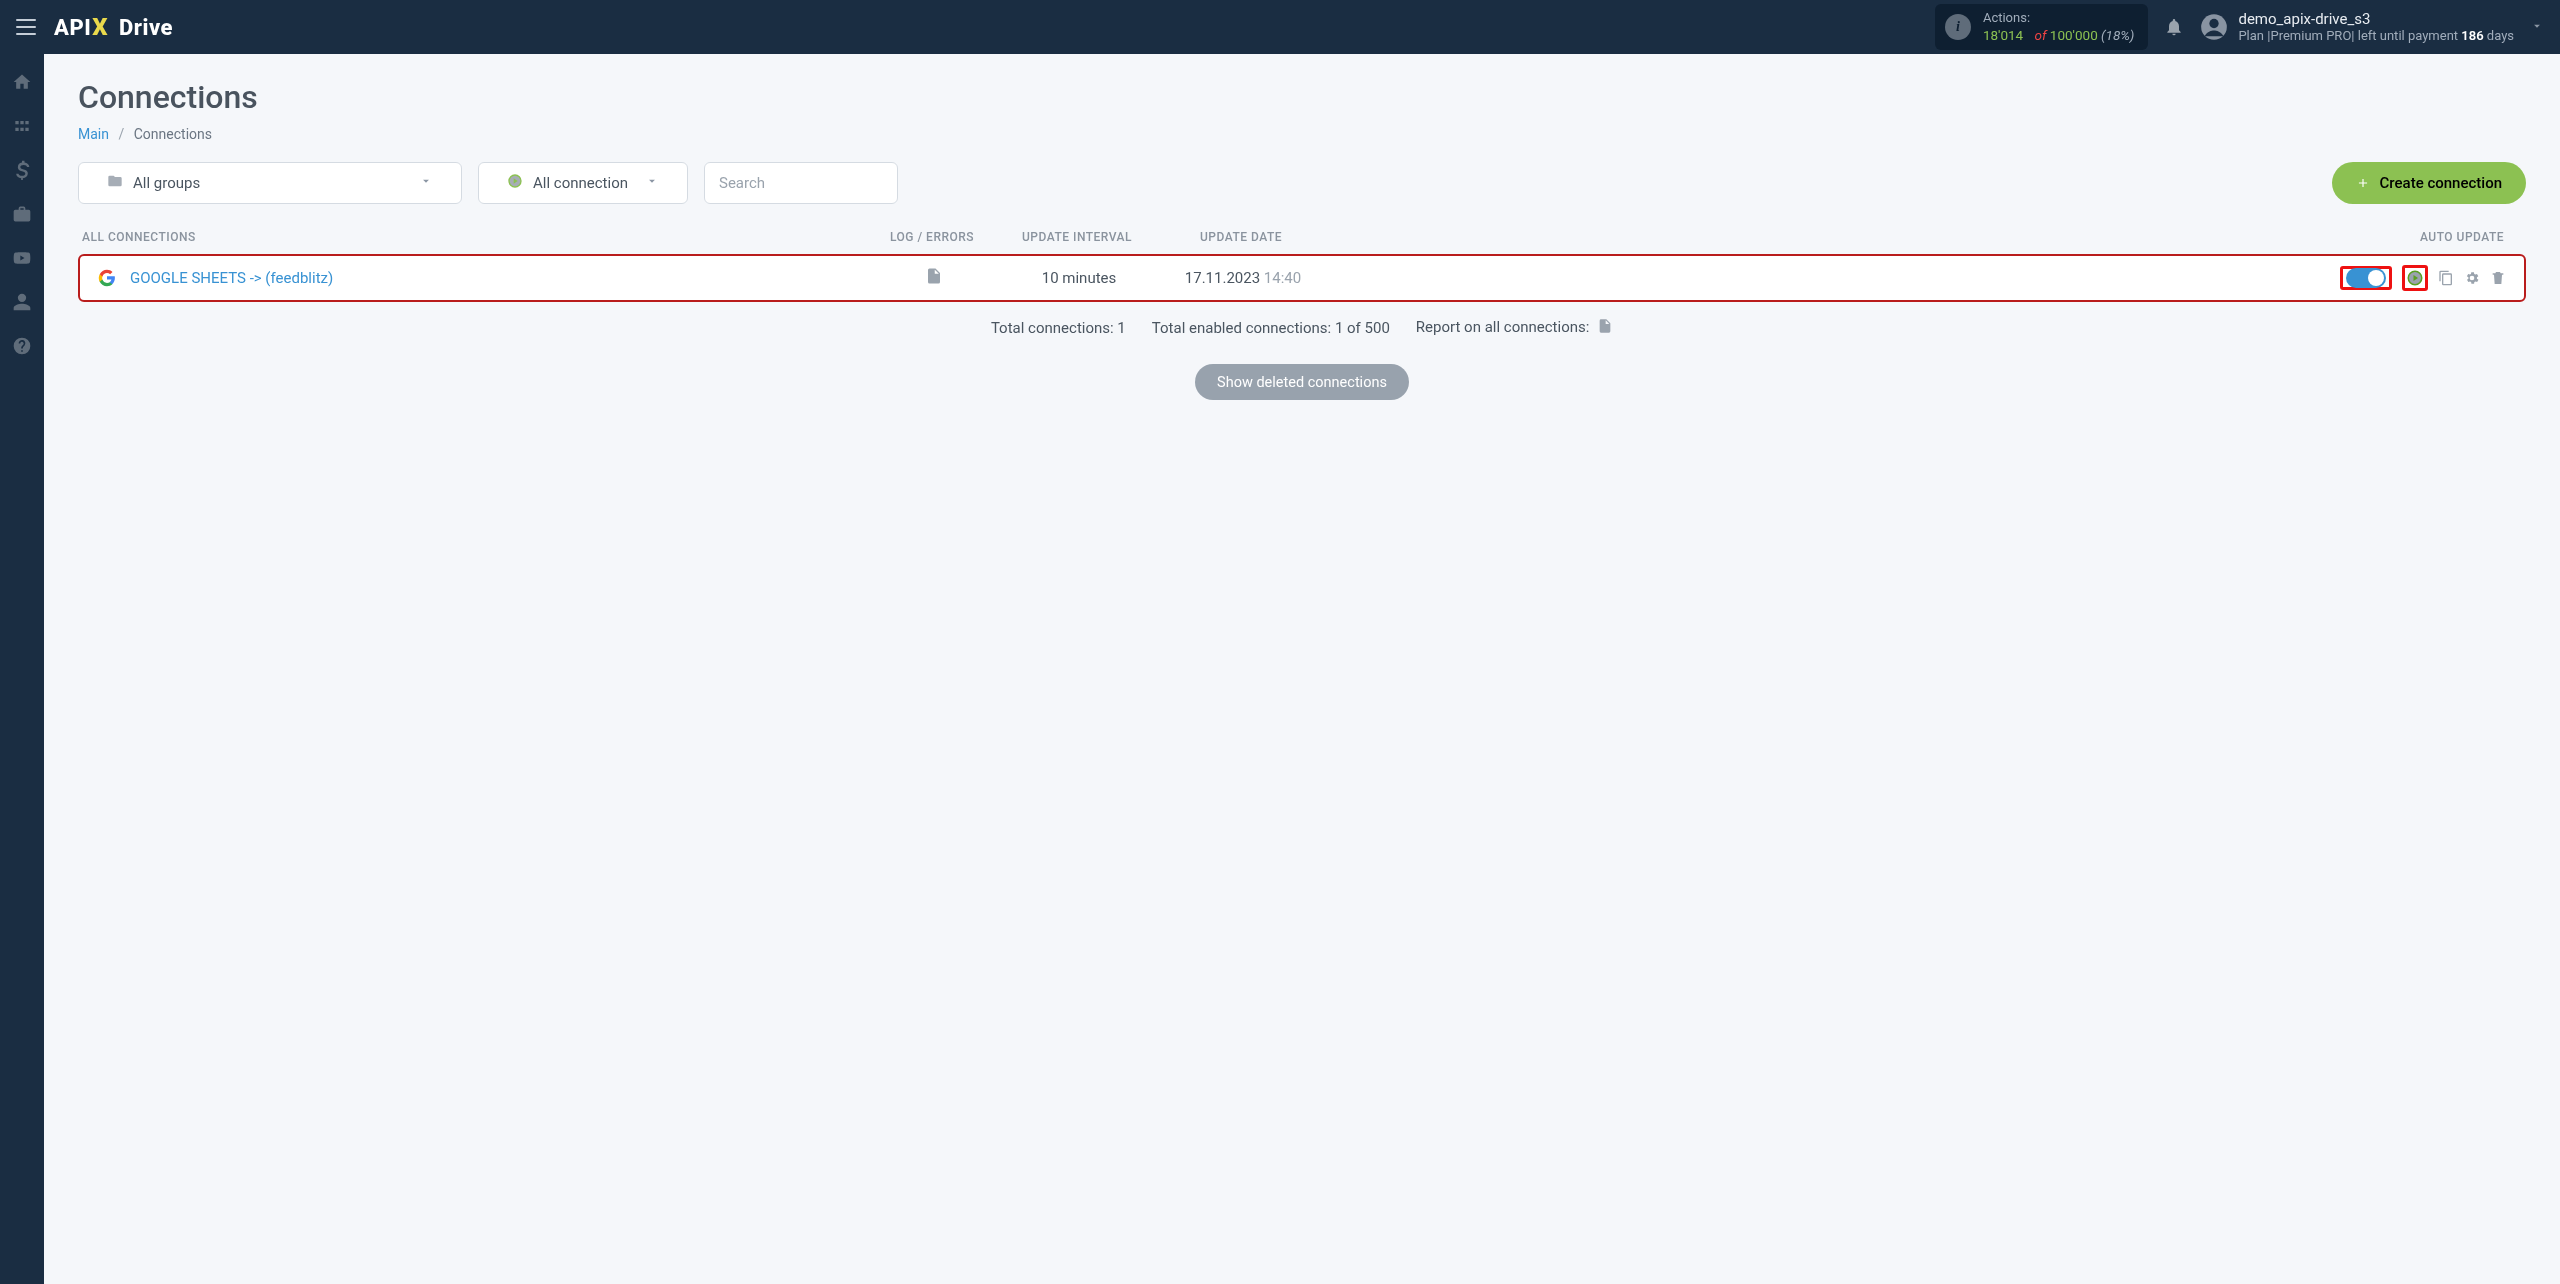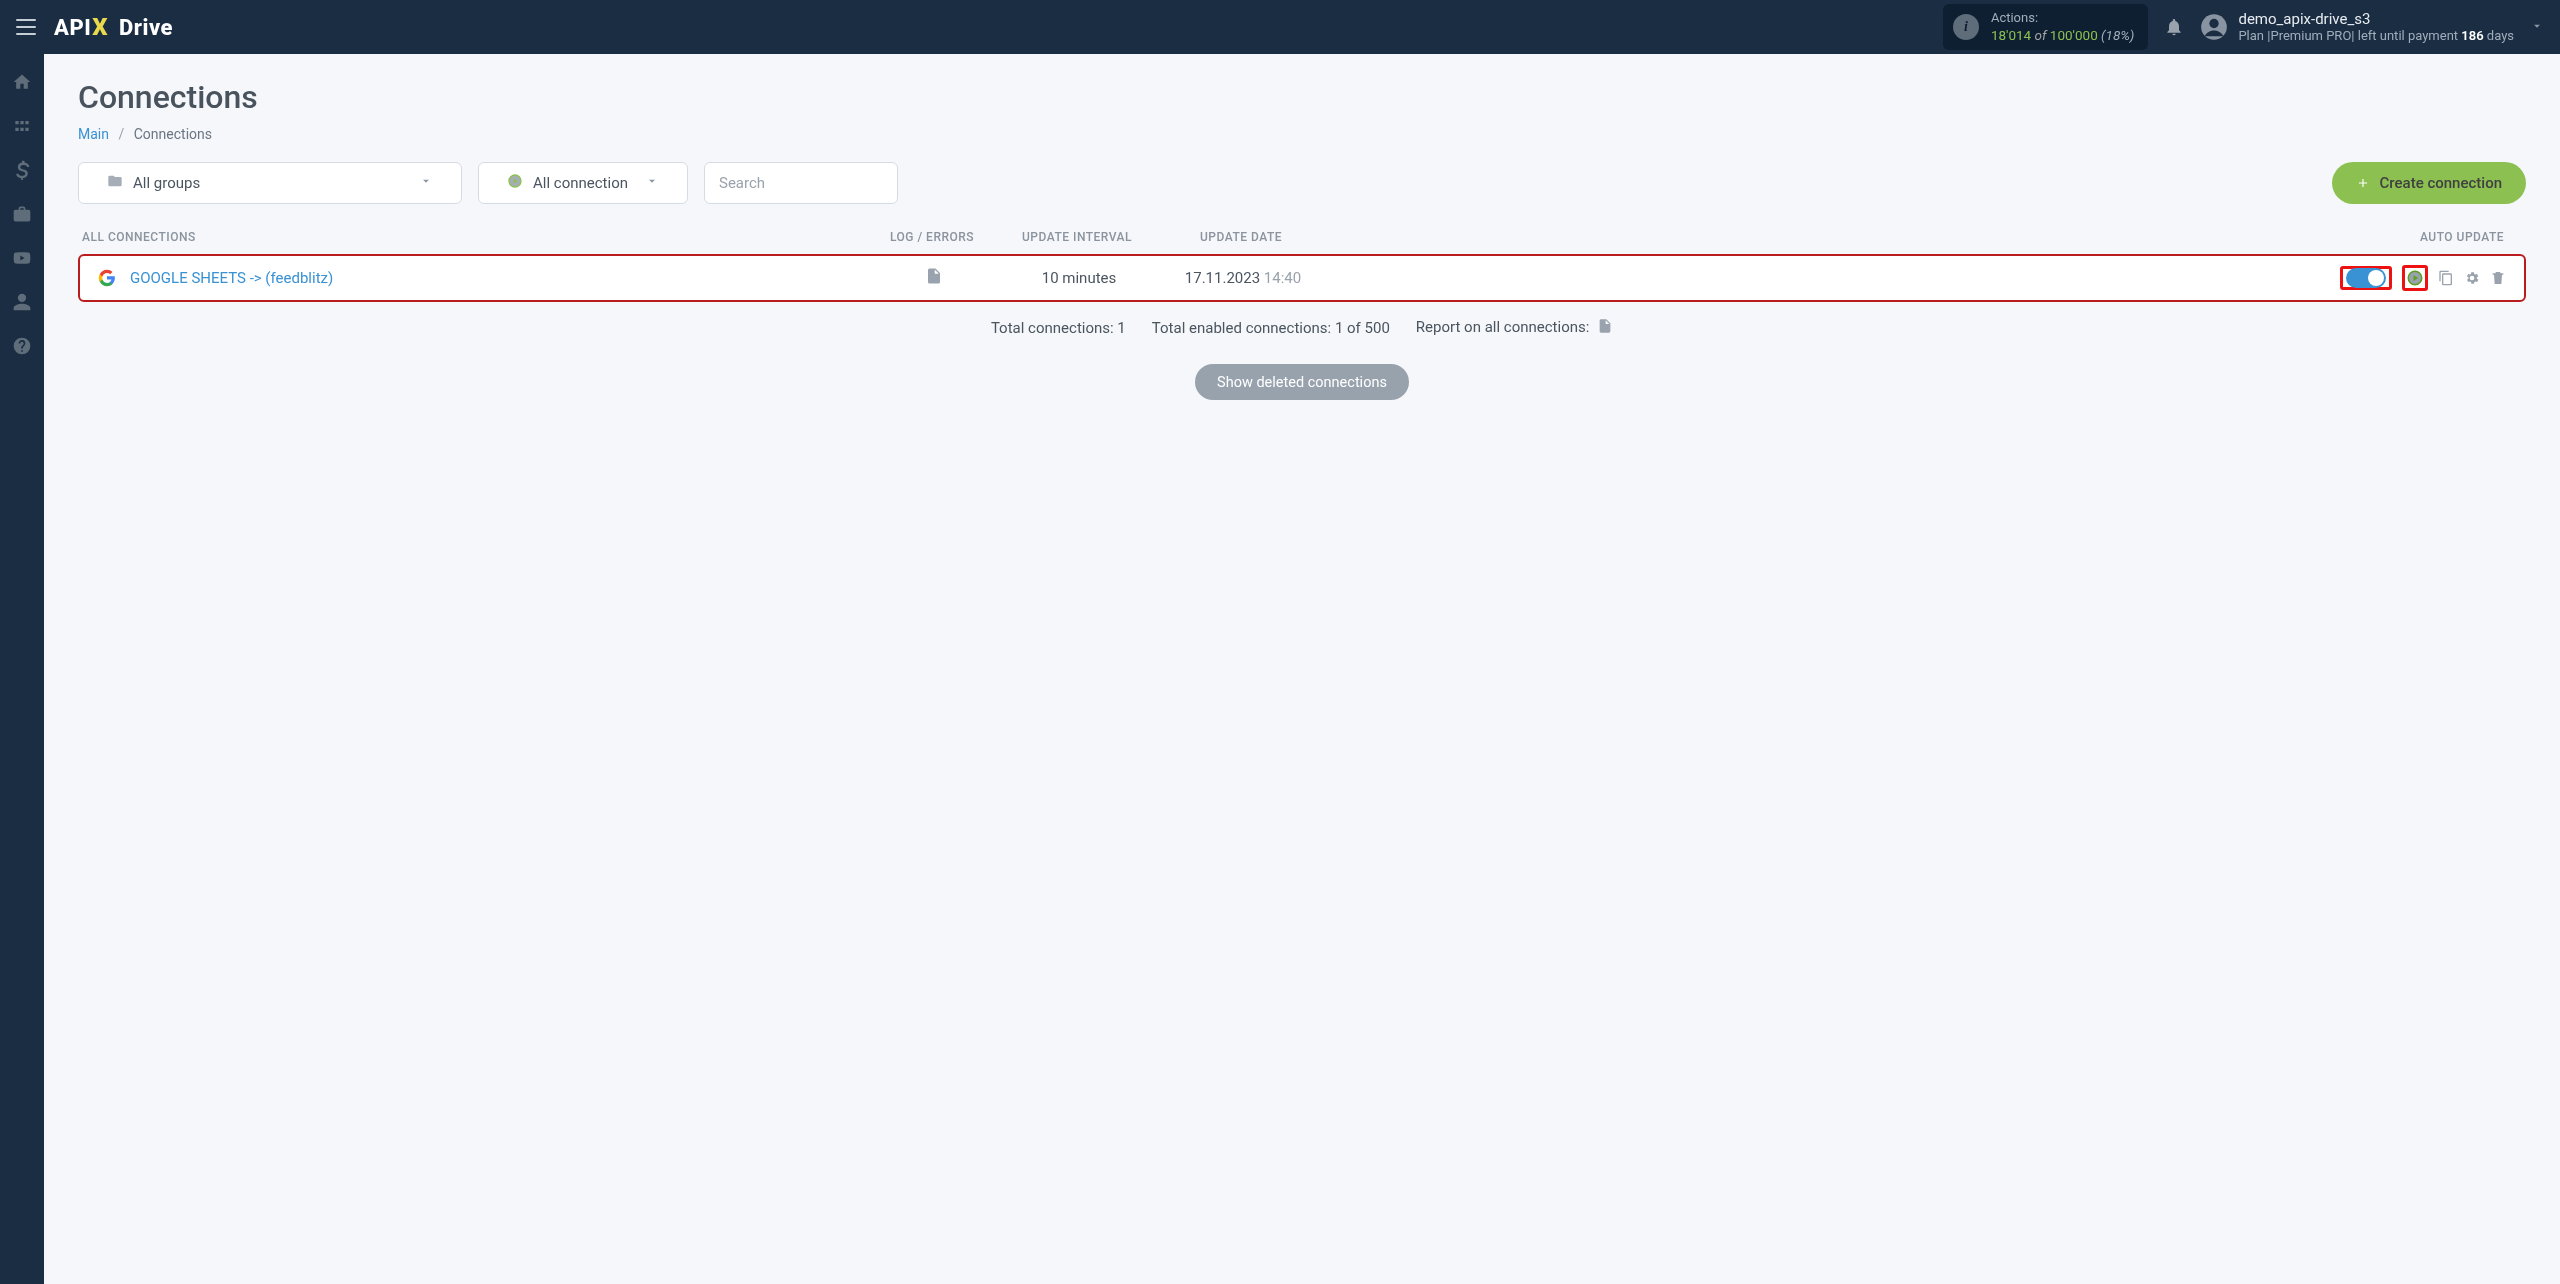--- a/index.html
+++ b/index.html
@@ -13,21 +13,21 @@
 .logo .api { color:#fff; }
 .logo-x { color:#ead94c; font-weight:900; font-size:24px; position:relative; margin:0 1px; }
 .logo .drive { color:#ffffff;margin-left:10px; }
 .header-right { margin-left:auto; display:flex; align-items:center; gap:16px; }
 .actions-box { background:#0e1f31; border-radius:6px; padding:6px 14px 6px 10px; display:flex; align-items:center; gap:12px; font-size:14px; }
 .actions-box .info-ic { width:26px; height:26px; border-radius:50%; background:#5f6c7a; display:flex; align-items:center; justify-content:center; color:#0e1f31; font-weight:900; font-style:italic; font-family:serif; }
 .actions-lines { line-height:1.25; }
 .actions-lines .lbl { color:#a1adbb; font-size:13px; }
 .actions-lines .val { font-size:13.5px; }
 .actions-lines .green { color:#8cc152; }
-.actions-lines .of { color:#a3a3a3; font-style:italic; }
+.actions-lines .of { color:#ef4444; font-style:italic;margin-left:8px; }
 .actions-lines .pct { color:#a1adbb; font-style:italic; }
 .bell-ic, .user-ic { fill:#e0e4ea; }
 .user-block { display:flex; align-items:center; gap:10px; cursor:pointer; }
 .user-text { line-height:1.25; font-size:14px; color:#e8ecf1; }
 .user-text .uname { font-size:15px; }
 .user-text .plan { color:#a1adbb; font-size:13px; }
 .user-text .plan b { color:#fff; font-weight:600; }
 .chevron-down { margin-left:auto; }
 
 
@@ -43,21 +43,21 @@
 .breadcrumb .sep { margin:0 6px; color:#9aa3ad; }
 
 .filters { display:flex; gap:16px; margin-bottom:22px; align-items:center; }
 .select-like { height:42px; background:#fff; border:1px solid #d5dbe2; border-radius:6px; display:flex; align-items:center; padding:0 28px; gap:10px; font-size:15px; color:#4a5560; cursor:pointer; }
 .select-groups { width:384px; }
 .select-conn { width:210px; }
 .select-like .chev { margin-left:auto; }
 .select-like .lead-ic svg { fill:#a6adb6; }
 .search-input { height:42px; width:194px; border:1px solid #d5dbe2; border-radius:6px; padding:0 14px; font-size:15px; color:#4a5560; }
 .search-input::placeholder { color:#9aa3ad; }
-.btn-create { margin-left:auto; height:42px; background:#8cc152; color:#404040; border:none; border-radius:22px; padding:0 24px; font-size:15px; font-weight:500; display:flex; align-items:center; gap:10px; cursor:pointer; }
+.btn-create { margin-left:auto; height:42px; background:#8cc152; color:#000000; border:none; border-radius:22px; padding:0 24px; font-size:15px; font-weight:500; display:flex; align-items:center; gap:10px; cursor:pointer; }
 
 .table-head { display:flex; font-size:12px; letter-spacing:.5px; color:#8a939e; text-transform:uppercase; padding:0 4px 10px; font-weight:500;margin-top:26px; }
 .col-name { flex:0 0 780px; }
 .col-log { flex:0 0 140px; text-align:center; }
 .col-interval { flex:0 0 150px; text-align:center; }
 .col-date { flex:0 0 178px; text-align:center; }
 .col-auto { flex:0 0 120px; text-align:center; margin-left:auto; }
 
 .row { background:#fff; border:2px solid #b91c1c; border-radius:6px; height:48px; display:flex; align-items:center; padding:0 4px; font-size:15px; color:#4a5560; }
 .row .col-name { display:flex; align-items:center; gap:14px; padding-left:14px; }

